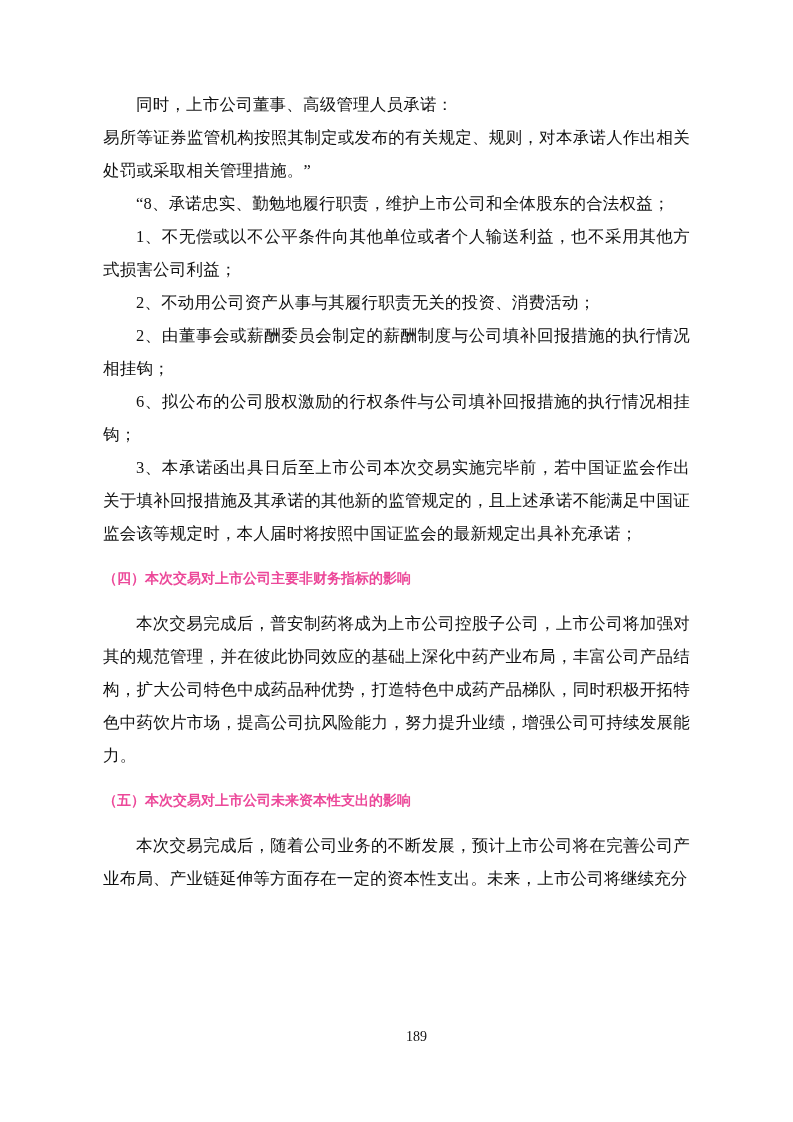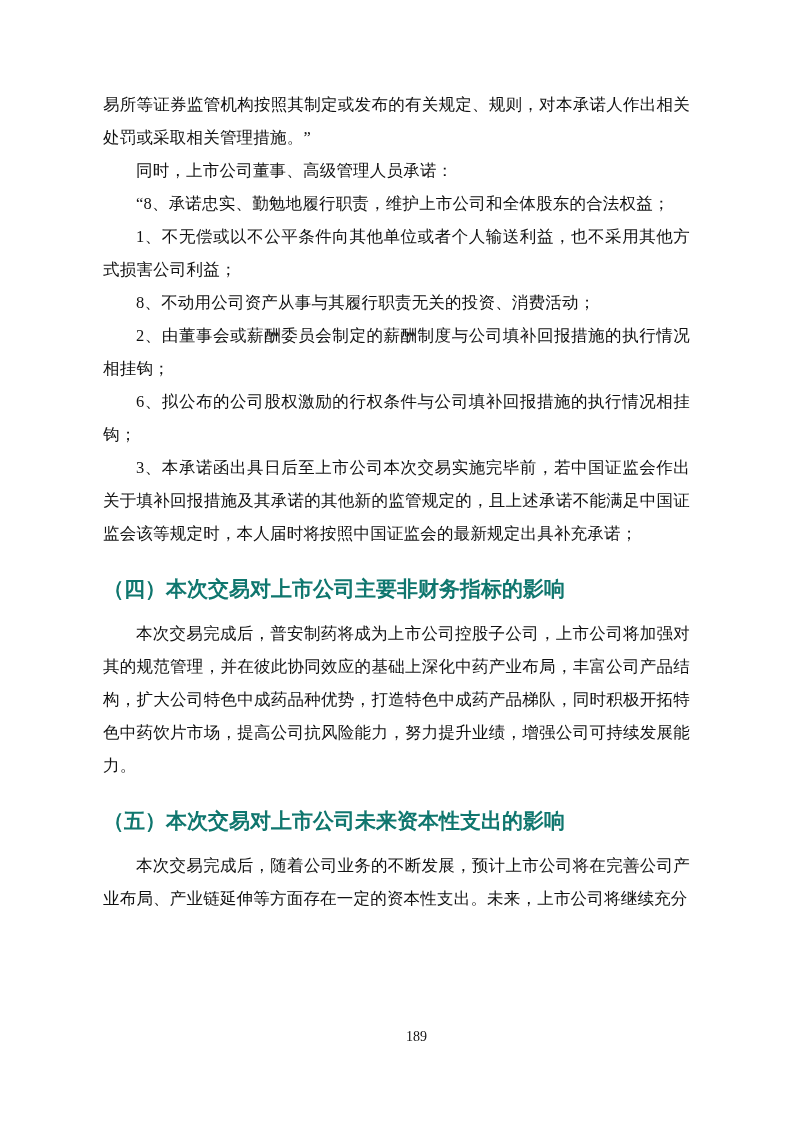--- a/index.html
+++ b/index.html
@@ -23,50 +23,50 @@
     margin: 0;
     font-size: 16.5px;
     line-height: 33px;
     text-align: justify;
     text-justify: inter-ideograph;
     letter-spacing: 0.2px;
     word-break: break-all;
   }
   p.body.indent { text-indent: 2em; }
   h2.heading {
-    margin: 26px 0 16px 0;
+    margin: 16px 0 16px 0;
     font-family: "Liberation Sans", "DejaVu Sans", sans-serif;
     font-weight: bold;
-    font-size: 21px;
+    font-size: 14px;
     line-height: 25px;
-    color: #0f766e;
+    color: #ec4899;
     text-align: left;
   }
   .footer {
     position: absolute;
     top: 1028px;
     left: 0;
     width: 100%;
     text-align: center;
     font-size: 14px;
     line-height: 18px;
     color: #111111;
     margin-left: 20px;
   }
 </style>
 </head>
 <body>
 
 <div class="page">
   <div class="content">
+    <p class="body indent">同时，上市公司董事、高级管理人员承诺：</p>
     <p class="body">易所等证券监管机构按照其制定或发布的有关规定、规则，对本承诺人作出相关处罚或采取相关管理措施。”</p>
-    <p class="body indent">同时，上市公司董事、高级管理人员承诺：</p>
     <p class="body indent">“8、承诺忠实、勤勉地履行职责，维护上市公司和全体股东的合法权益；</p>
     <p class="body indent">1、不无偿或以不公平条件向其他单位或者个人输送利益，也不采用其他方式损害公司利益；</p>
-    <p class="body indent">8、不动用公司资产从事与其履行职责无关的投资、消费活动；</p>
+    <p class="body indent">2、不动用公司资产从事与其履行职责无关的投资、消费活动；</p>
     <p class="body indent">2、由董事会或薪酬委员会制定的薪酬制度与公司填补回报措施的执行情况相挂钩；</p>
     <p class="body indent">6、拟公布的公司股权激励的行权条件与公司填补回报措施的执行情况相挂钩；</p>
     <p class="body indent">3、本承诺函出具日后至上市公司本次交易实施完毕前，若中国证监会作出关于填补回报措施及其承诺的其他新的监管规定的，且上述承诺不能满足中国证监会该等规定时，本人届时将按照中国证监会的最新规定出具补充承诺；</p>
     <h2 class="heading">（四）本次交易对上市公司主要非财务指标的影响</h2>
     <p class="body indent">本次交易完成后，普安制药将成为上市公司控股子公司，上市公司将加强对其的规范管理，并在彼此协同效应的基础上深化中药产业布局，丰富公司产品结构，扩大公司特色中成药品种优势，打造特色中成药产品梯队，同时积极开拓特色中药饮片市场，提高公司抗风险能力，努力提升业绩，增强公司可持续发展能力。</p>
     <h2 class="heading">（五）本次交易对上市公司未来资本性支出的影响</h2>
     <p class="body indent">本次交易完成后，随着公司业务的不断发展，预计上市公司将在完善公司产业布局、产业链延伸等方面存在一定的资本性支出。未来，上市公司将继续充分</p>
   </div>
   <div class="footer">189</div>
 </div>

